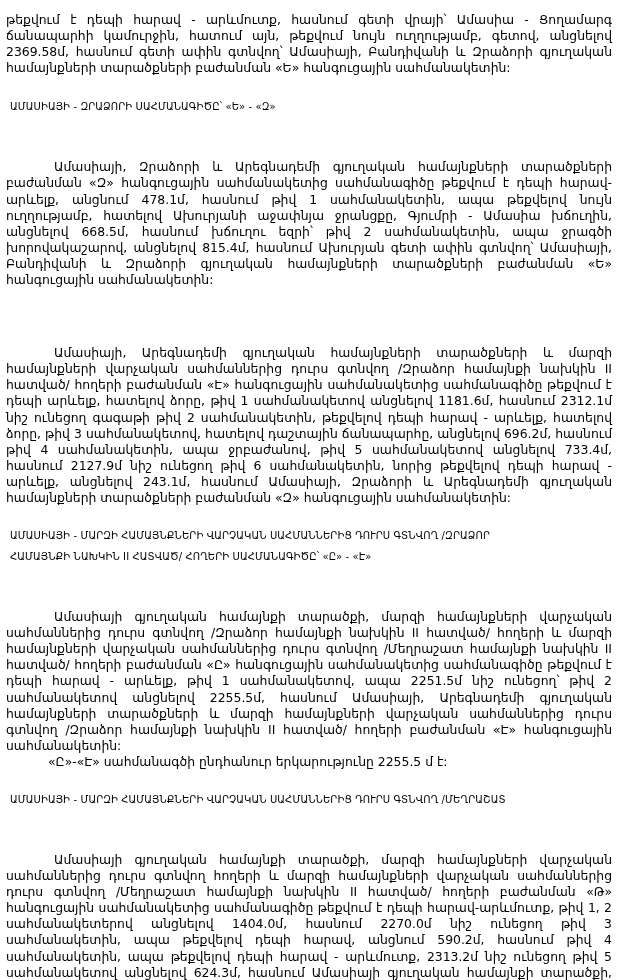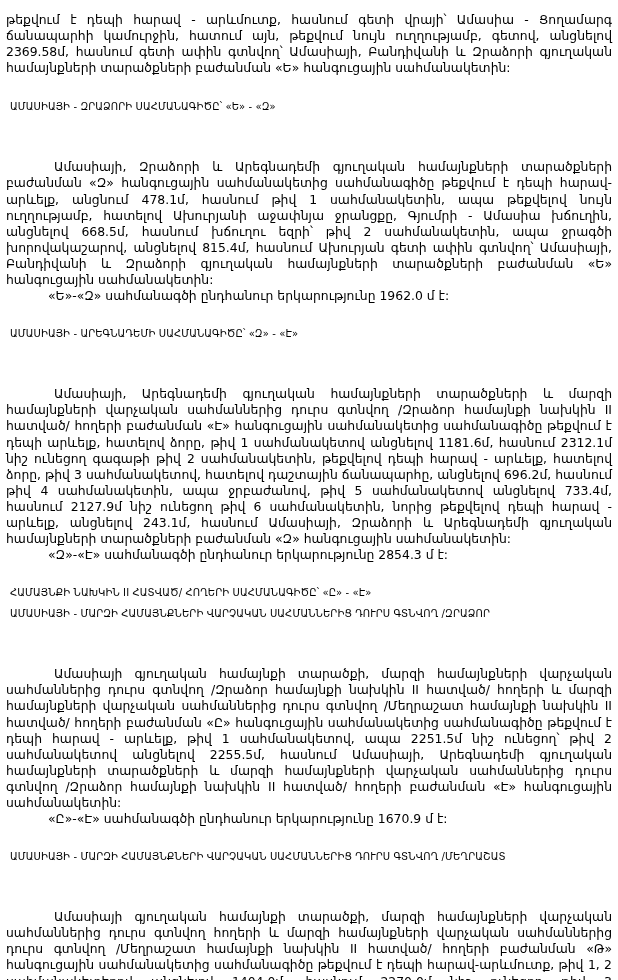--- a/index.html
+++ b/index.html
@@ -39,36 +39,33 @@
 
 <div class="page">
 
   <p class="para" style="margin-top:1px;">թեքվում է դեպի հարավ - արևմուտք, հասնում գետի վրայի՝ Ամասիա - Ցողամարգ ճանապարհի կամուրջին, հատում այն, թեքվում նույն ուղղությամբ, գետով, անցնելով 2369.58մ, հասնում գետի ափին գտնվող՝ Ամասիայի, Բանդիվանի և Զրաձորի գյուղական համայնքների տարածքների բաժանման «Ե» հանգուցային սահմանակետին:</p>
 
   <div class="gap-md" style="height:18px;"></div>
 
   <p class="heading">ԱՄԱՍԻԱՅԻ - ԶՐԱՁՈՐԻ ՍԱՀՄԱՆԱԳԻԾԸ՝ «Ե» - «Զ»</p>
   <div class="gap-sm" style="height:16px;"></div>
   <p class="para indent">Ամասիայի, Զրաձորի և Արեգնադեմի գյուղական համայնքների տարածքների բաժանման «Զ» հանգուցային սահմանակետից սահմանագիծը թեքվում է դեպի հարավ-արևելք, անցնում 478.1մ, հասնում թիվ 1 սահմանակետին, ապա թեքվելով նույն ուղղությամբ, հատելով Ախուրյանի աջափնյա ջրանցքը, Գյումրի - Ամասիա խճուղին, անցնելով 668.5մ, հասնում խճուղու եզրի՝ թիվ 2 սահմանակետին, ապա ջրագծի խորովակաշարով, անցնելով 815.4մ, հասնում Ախուրյան գետի ափին գտնվող՝ Ամասիայի, Բանդիվանի և Զրաձորի գյուղական համայնքների տարածքների բաժանման «Ե» հանգուցային սահմանակետին:</p>
-  <p class="total">«Ե»-«Զ» սահմանագծի ընդհանուր երկարությունը 1962.0 մ է:</p>
 
   <div class="gap-md" style="height:17px;"></div>
 
-  <p class="heading">ԱՄԱՍԻԱՅԻ - ԱՐԵԳՆԱԴԵՄԻ ՍԱՀՄԱՆԱԳԻԾԸ՝ «Զ» - «Է»</p>
   <div class="gap-sm" style="height:16px;"></div>
   <p class="para indent">Ամասիայի, Արեգնադեմի գյուղական համայնքների տարածքների և մարզի համայնքների վարչական սահմաններից դուրս գտնվող /Զրաձոր համայնքի նախկին II հատված/ հողերի բաժանման «Է» հանգուցային սահմանակետից սահմանագիծը թեքվում է դեպի արևելք, հատելով ձորը, թիվ 1 սահմանակետով անցնելով 1181.6մ, հասնում 2312.1մ նիշ ունեցող գագաթի թիվ 2 սահմանակետին, թեքվելով դեպի հարավ - արևելք, հատելով ձորը, թիվ 3 սահմանակետով, հատելով դաշտային ճանապարհը, անցնելով 696.2մ, հասնում թիվ 4 սահմանակետին, ապա ջրբաժանով, թիվ 5 սահմանակետով անցնելով 733.4մ, հասնում 2127.9մ նիշ ունեցող թիվ 6 սահմանակետին, նորից թեքվելով դեպի հարավ - արևելք, անցնելով 243.1մ, հասնում Ամասիայի, Զրաձորի և Արեգնադեմի գյուղական համայնքների տարածքների բաժանման «Զ» հանգուցային սահմանակետին:</p>
-  <p class="total">«Զ»-«Է» սահմանագծի ընդհանուր երկարությունը 2854.3 մ է:</p>
 
   <div class="gap-md" style="height:17px;"></div>
 
+  <p class="heading">ԱՄԱՍԻԱՅԻ - ՄԱՐԶԻ ՀԱՄԱՅՆՔՆԵՐԻ ՎԱՐՉԱԿԱՆ ՍԱՀՄԱՆՆԵՐԻՑ ԴՈՒՐՍ ԳՏՆՎՈՂ /ԶՐԱՁՈՐ</p>
   <p class="heading">ՀԱՄԱՅՆՔԻ ՆԱԽԿԻՆ II ՀԱՏՎԱԾ/ ՀՈՂԵՐԻ ՍԱՀՄԱՆԱԳԻԾԸ՝ «Ը» - «Է»</p>
-  <p class="heading">ԱՄԱՍԻԱՅԻ - ՄԱՐԶԻ ՀԱՄԱՅՆՔՆԵՐԻ ՎԱՐՉԱԿԱՆ ՍԱՀՄԱՆՆԵՐԻՑ ԴՈՒՐՍ ԳՏՆՎՈՂ /ԶՐԱՁՈՐ</p>
   <div class="gap-sm" style="height:16px;"></div>
   <p class="para indent">Ամասիայի գյուղական համայնքի տարածքի, մարզի համայնքների վարչական սահմաններից դուրս գտնվող /Զրաձոր համայնքի նախկին II հատված/ հողերի և մարզի համայնքների վարչական սահմաններից դուրս գտնվող /Մեղրաշատ համայնքի նախկին II հատված/ հողերի բաժանման «Ը» հանգուցային սահմանակետից սահմանագիծը թեքվում է դեպի հարավ - արևելք, թիվ 1 սահմանակետով, ապա 2251.5մ նիշ ունեցող՝ թիվ 2 սահմանակետով անցնելով 2255.5մ, հասնում Ամասիայի, Արեգնադեմի գյուղական համայնքների տարածքների և մարզի համայնքների վարչական սահմաններից դուրս գտնվող /Զրաձոր համայնքի նախկին II հատված/ հողերի բաժանման «Է» հանգուցային սահմանակետին:</p>
-  <p class="total">«Ը»-«Է» սահմանագծի ընդհանուր երկարությունը 1670.9 մ է:</p>
+  <p class="total">«Ը»-«Է» սահմանագծի ընդհանուր երկարությունը 2255.5 մ է:</p>
 
   <div class="gap-md" style="height:17px;"></div>
 
   <p class="heading">ԱՄԱՍԻԱՅԻ - ՄԱՐԶԻ ՀԱՄԱՅՆՔՆԵՐԻ ՎԱՐՉԱԿԱՆ ՍԱՀՄԱՆՆԵՐԻՑ ԴՈՒՐՍ ԳՏՆՎՈՂ /ՄԵՂՐԱՇԱՏ</p>
   <div class="gap-sm" style="height:16px;"></div>
   <p class="para indent">Ամասիայի գյուղական համայնքի տարածքի, մարզի համայնքների վարչական սահմաններից դուրս գտնվող հողերի և մարզի համայնքների վարչական սահմաններից դուրս գտնվող /Մեղրաշատ համայնքի նախկին II հատված/ հողերի բաժանման «Թ» հանգուցային սահմանակետից սահմանագիծը թեքվում է դեպի հարավ-արևմուտք, թիվ 1, 2 սահմանակետերով անցնելով 1404.0մ, հասնում 2270.0մ նիշ ունեցող թիվ 3 սահմանակետին, ապա թեքվելով դեպի հարավ, անցնում 590.2մ, հասնում թիվ 4 սահմանակետին, ապա թեքվելով դեպի հարավ - արևմուտք, 2313.2մ նիշ ունեցող թիվ 5 սահմանակետով անցնելով 624.3մ, հասնում Ամասիայի գյուղական համայնքի տարածքի, մարզի համայնքների վարչական սահմաններից դուրս գտնվող /Զրաձոր համայնքի նախկին II հատված/ հողերի և</p>
 
 </div>
 
 </body></html>

